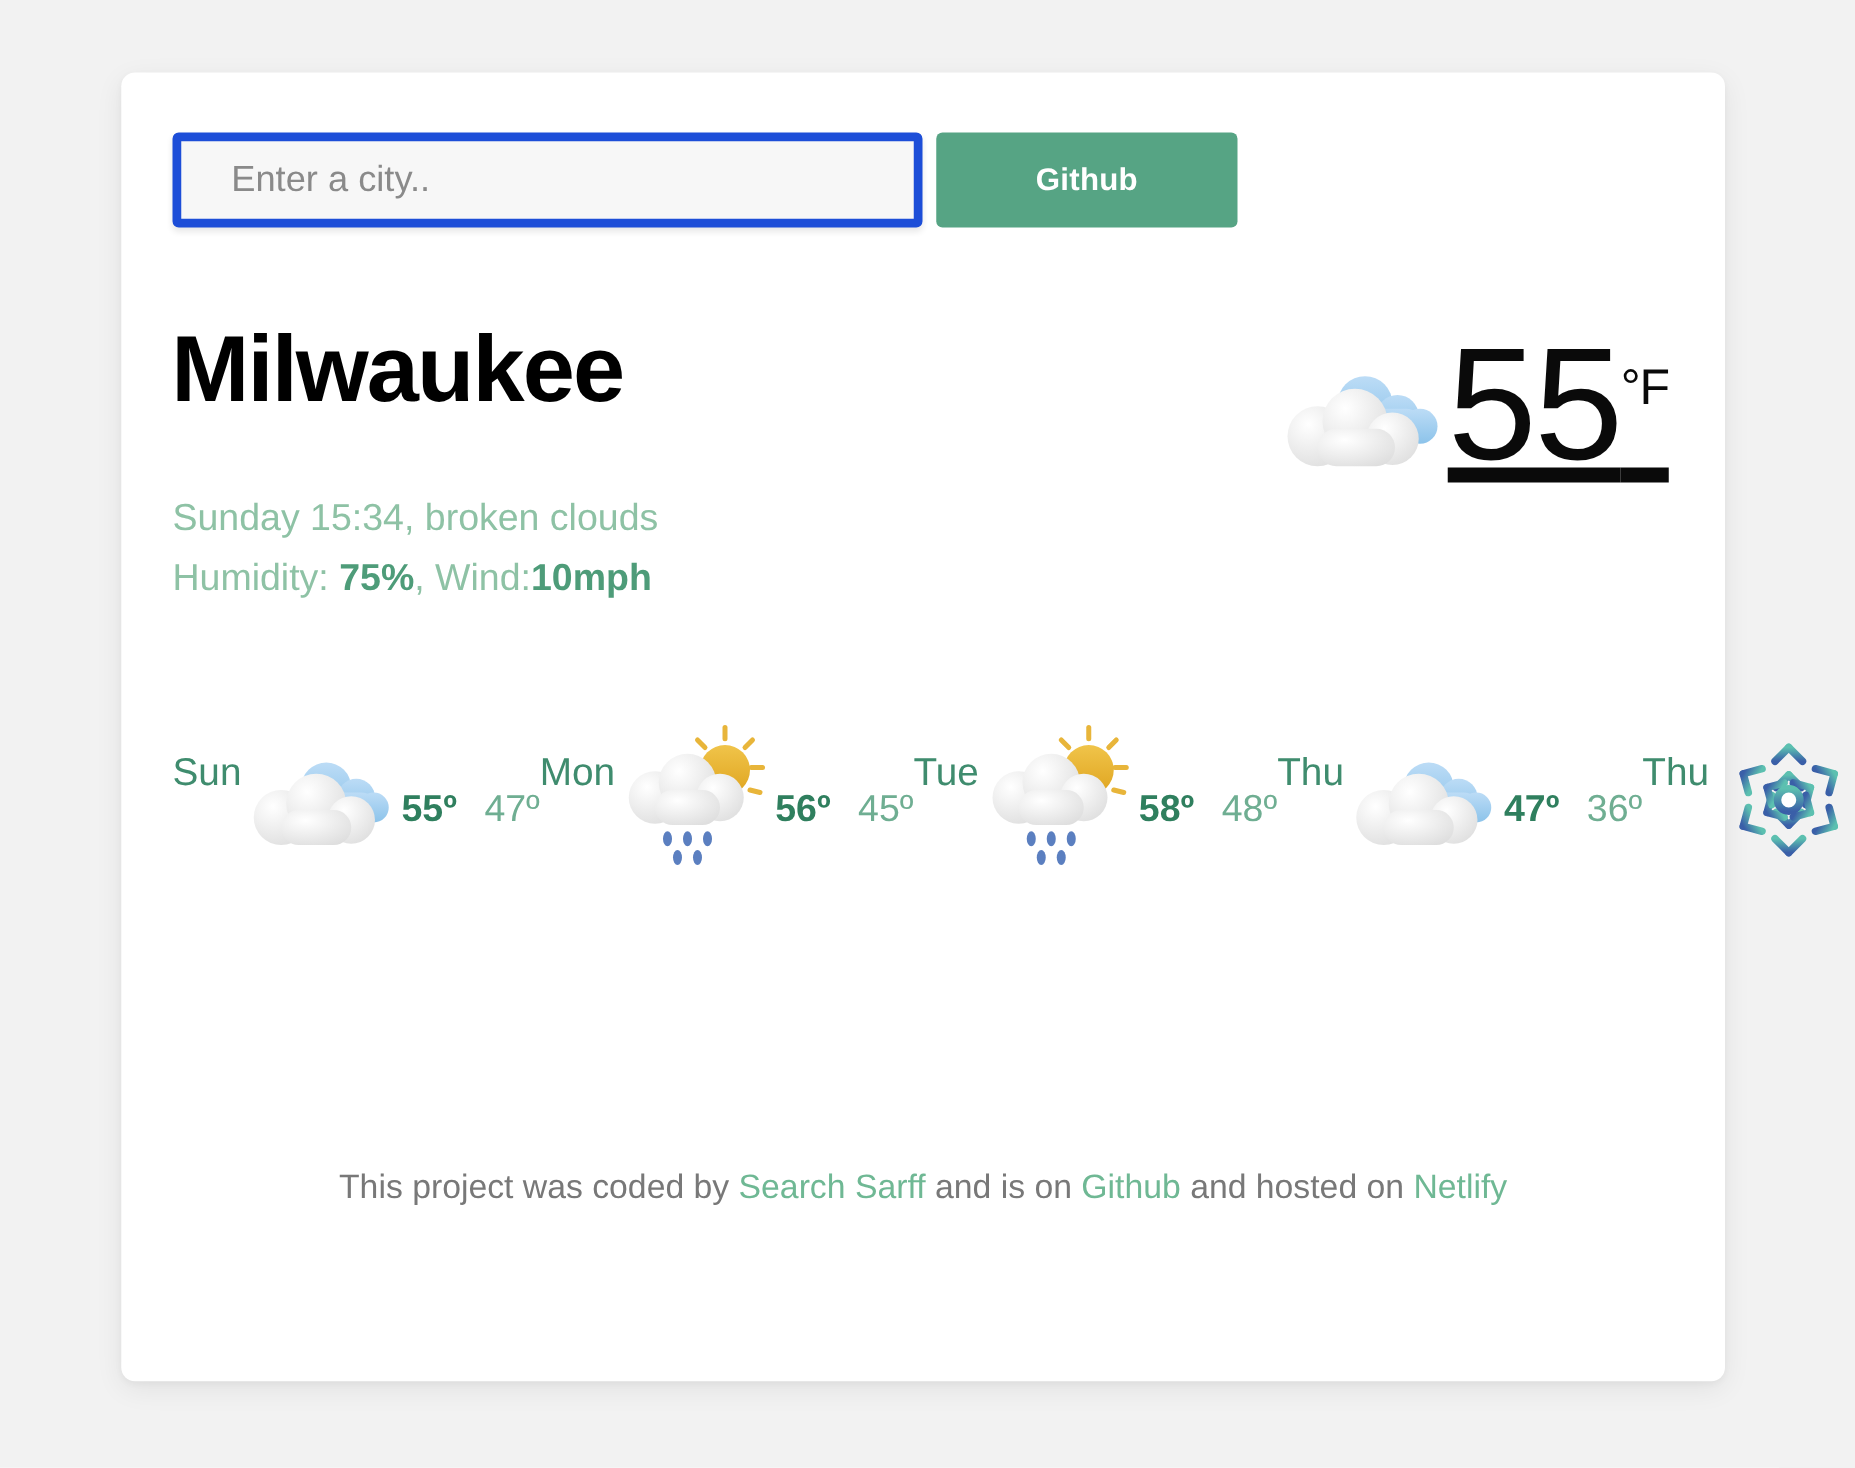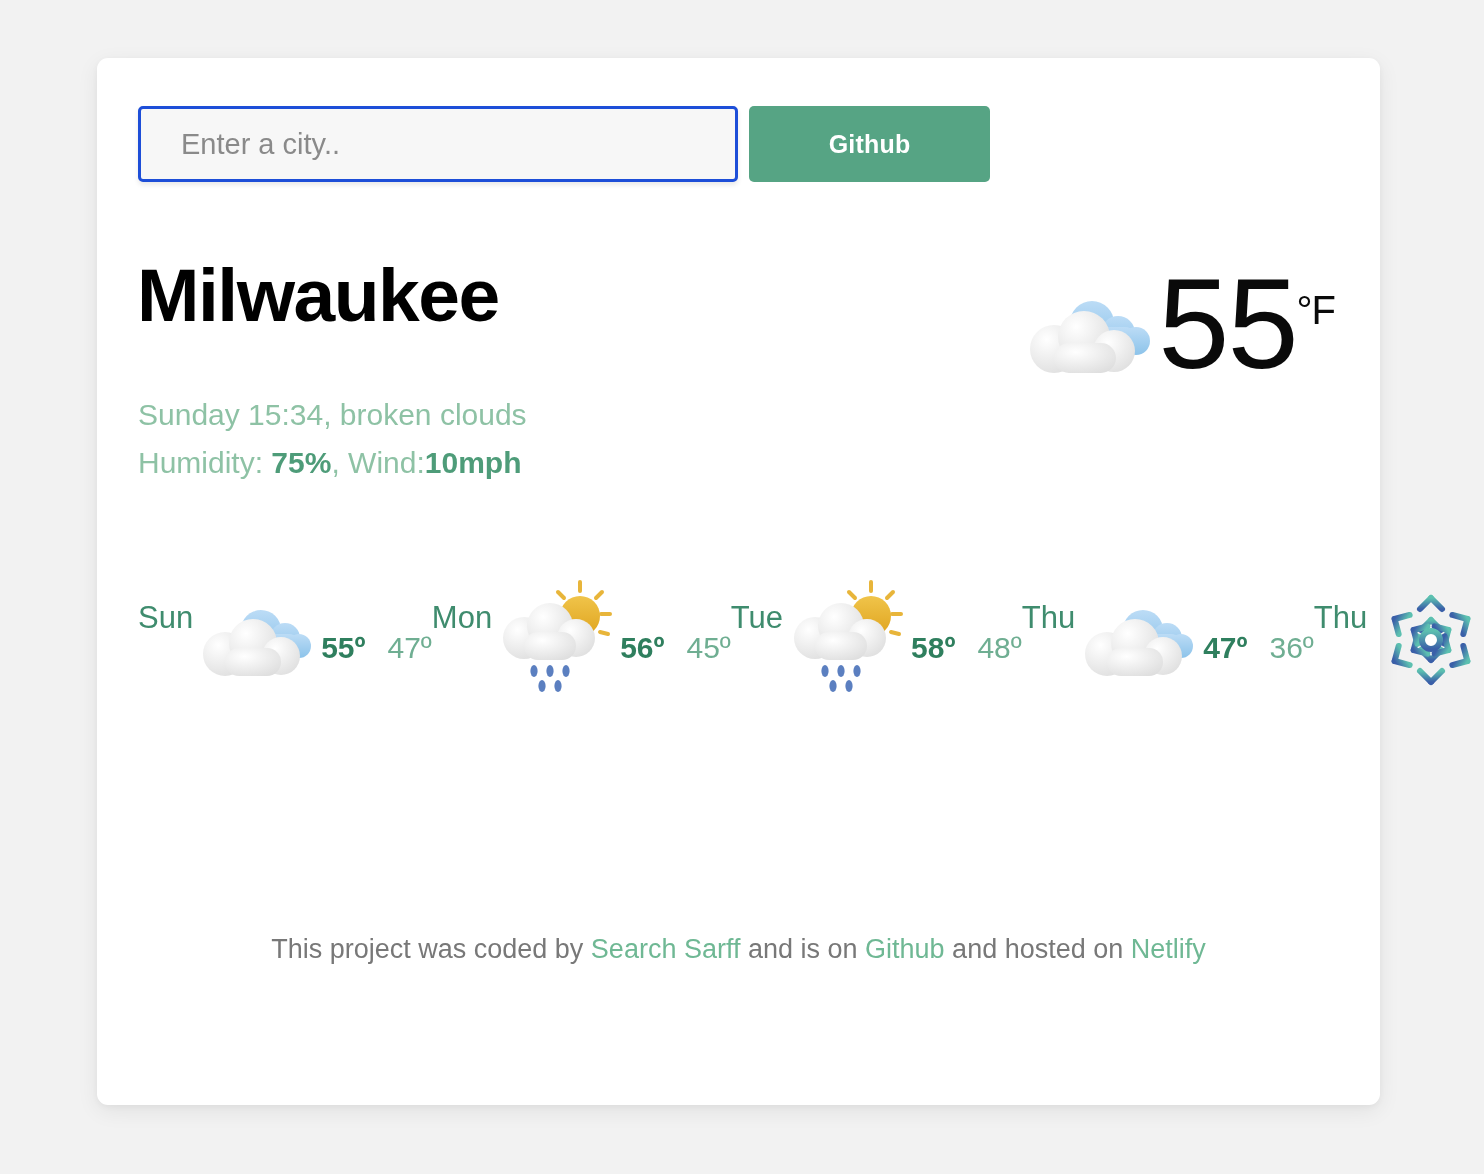--- a/index.html
+++ b/index.html
@@ -27,21 +27,21 @@
   
   .search-row {
     position: absolute;
     left: 41px; top: 48px;
     display: flex;
     align-items: flex-start;
   }
   .search-input {
     width: 600px; height: 76px;
     background: #f7f7f7;
-    border: 3px solid #1d4ed8;
+    border: 7px solid #1d4ed8;
     border-radius: 5px;
     padding: 0 40px;
     font-family: "Liberation Sans", sans-serif;
     font-size: 29px;
     color: #4a4a4a;
     outline: none;
     box-shadow: 0 3px 5px rgba(0,0,0,0.09);
   }
   .search-input::placeholder { color: #8a8a8a; }
   .search-button {
@@ -87,20 +87,21 @@
     display: flex;
     align-items: flex-start;
   }
   .current-icon { width: 140px; height: 110px; margin-top: 18px; }
   .current-temp {
     font-size: 128px;
     line-height: 0.96;
     color: #0a0a0a;
     font-weight: 400;
     letter-spacing: -2px;
+    text-decoration: underline;
   }
   .unit {
     font-size: 40px;
     vertical-align: super;
     letter-spacing: -1px;
   }
 
   
   .forecast {
     position: absolute;

